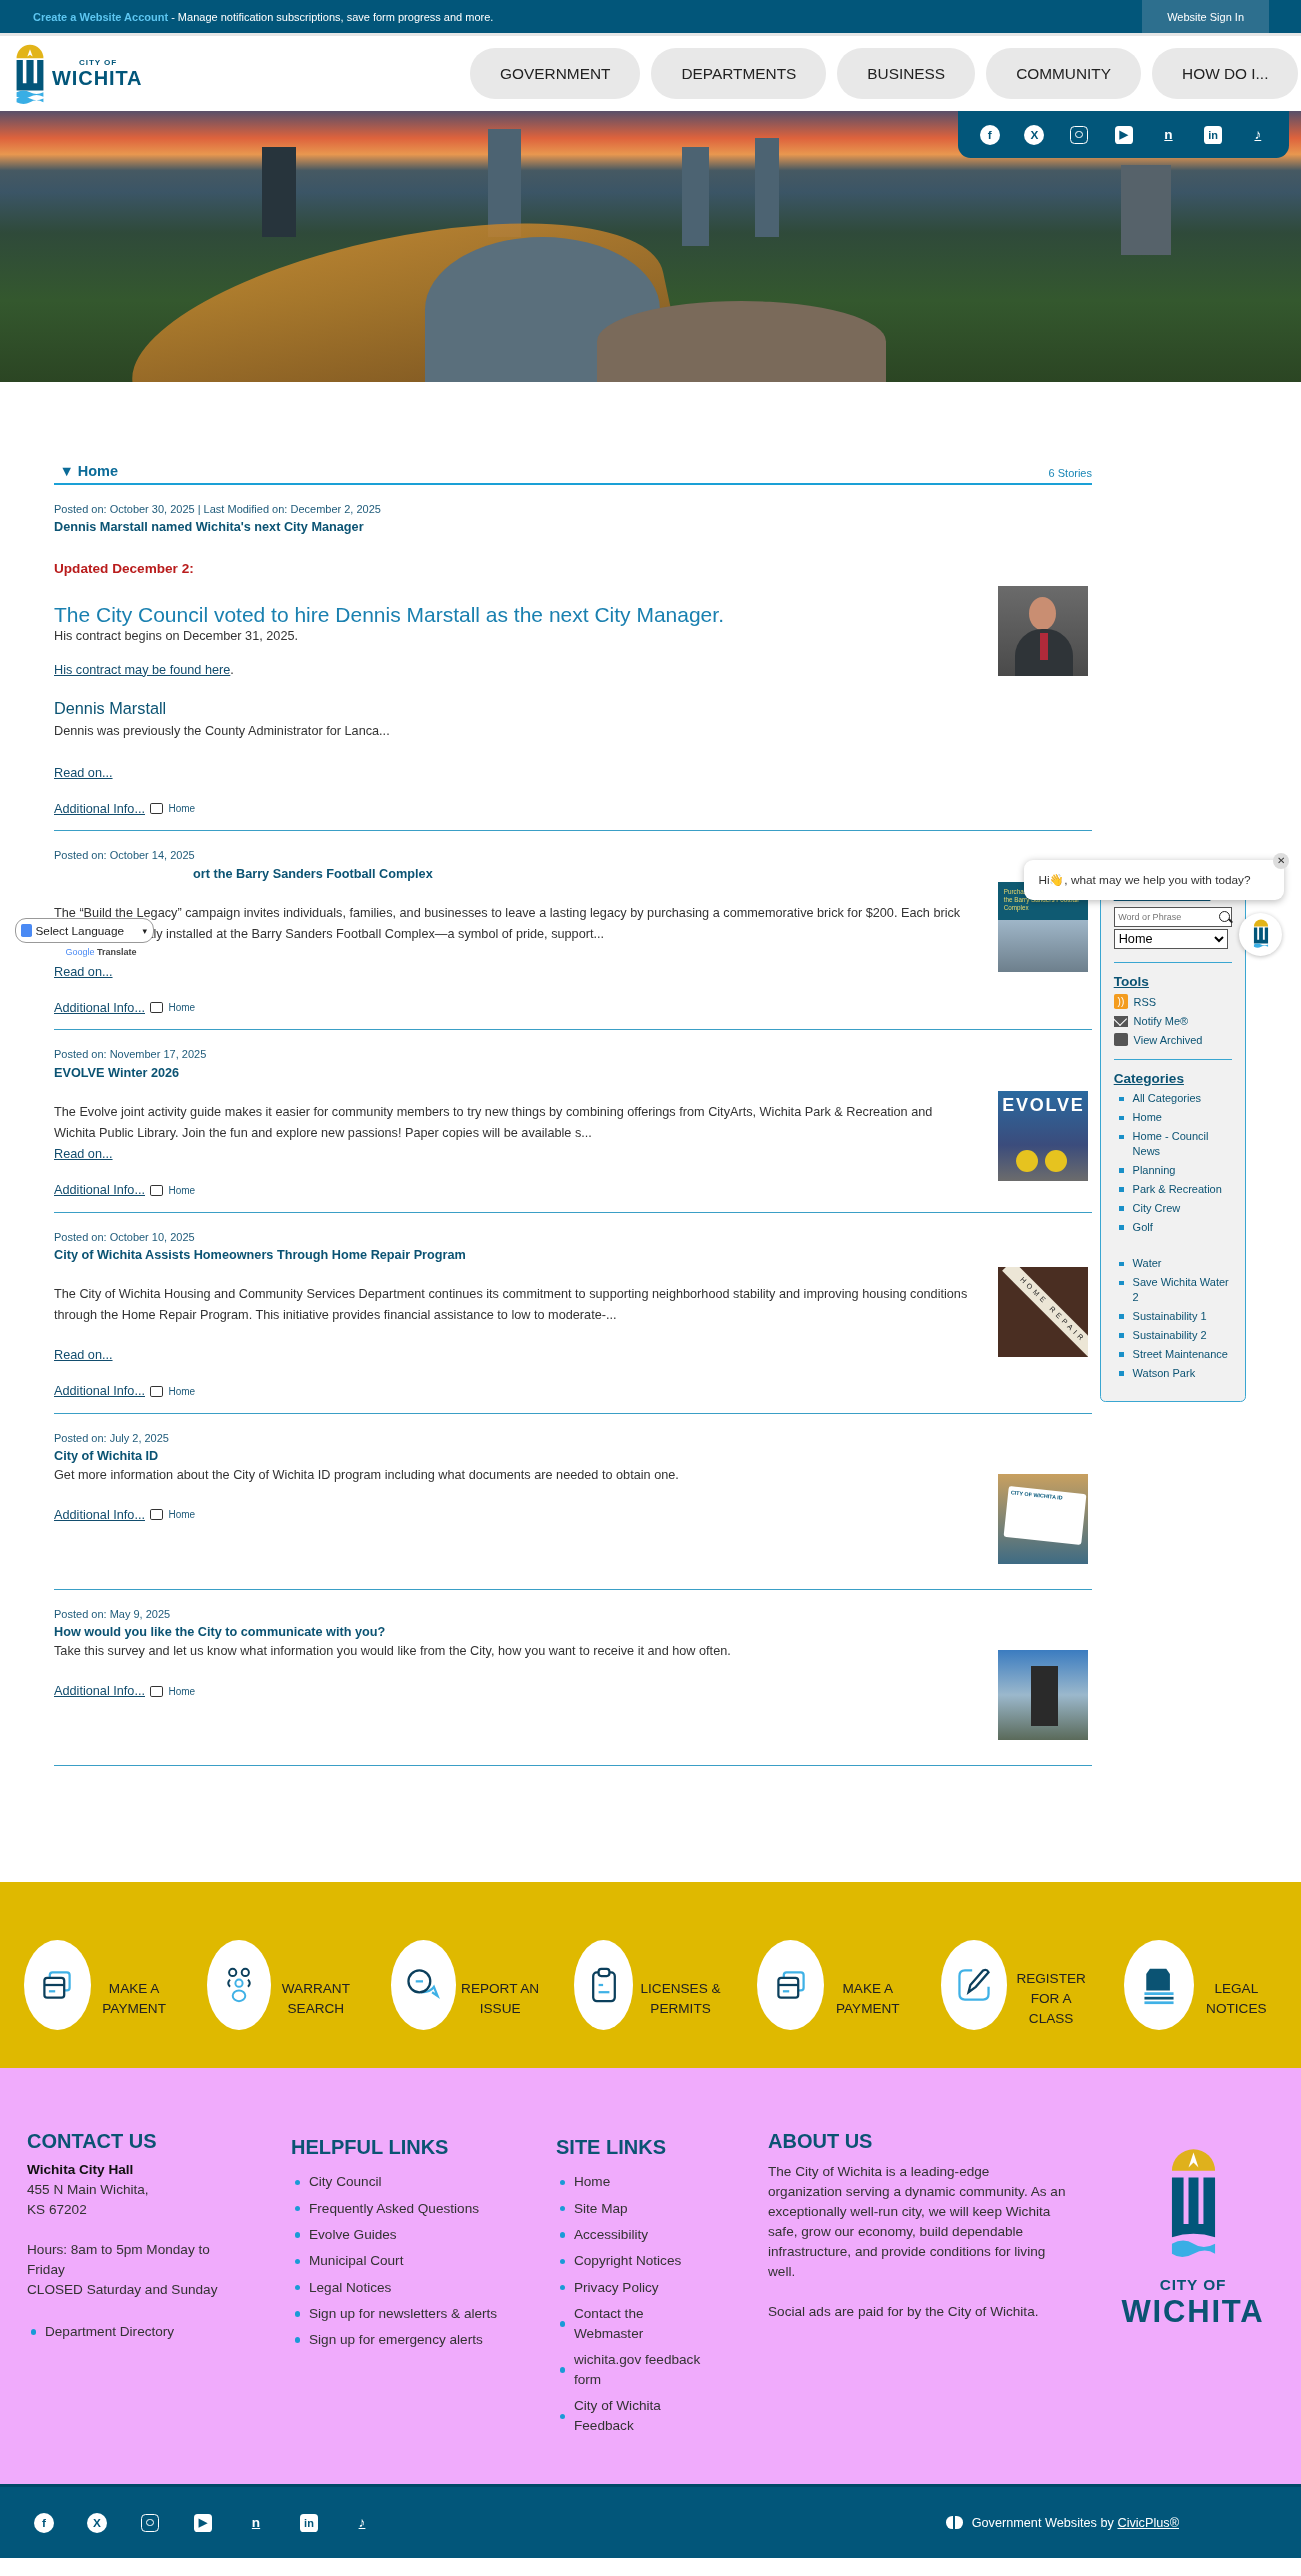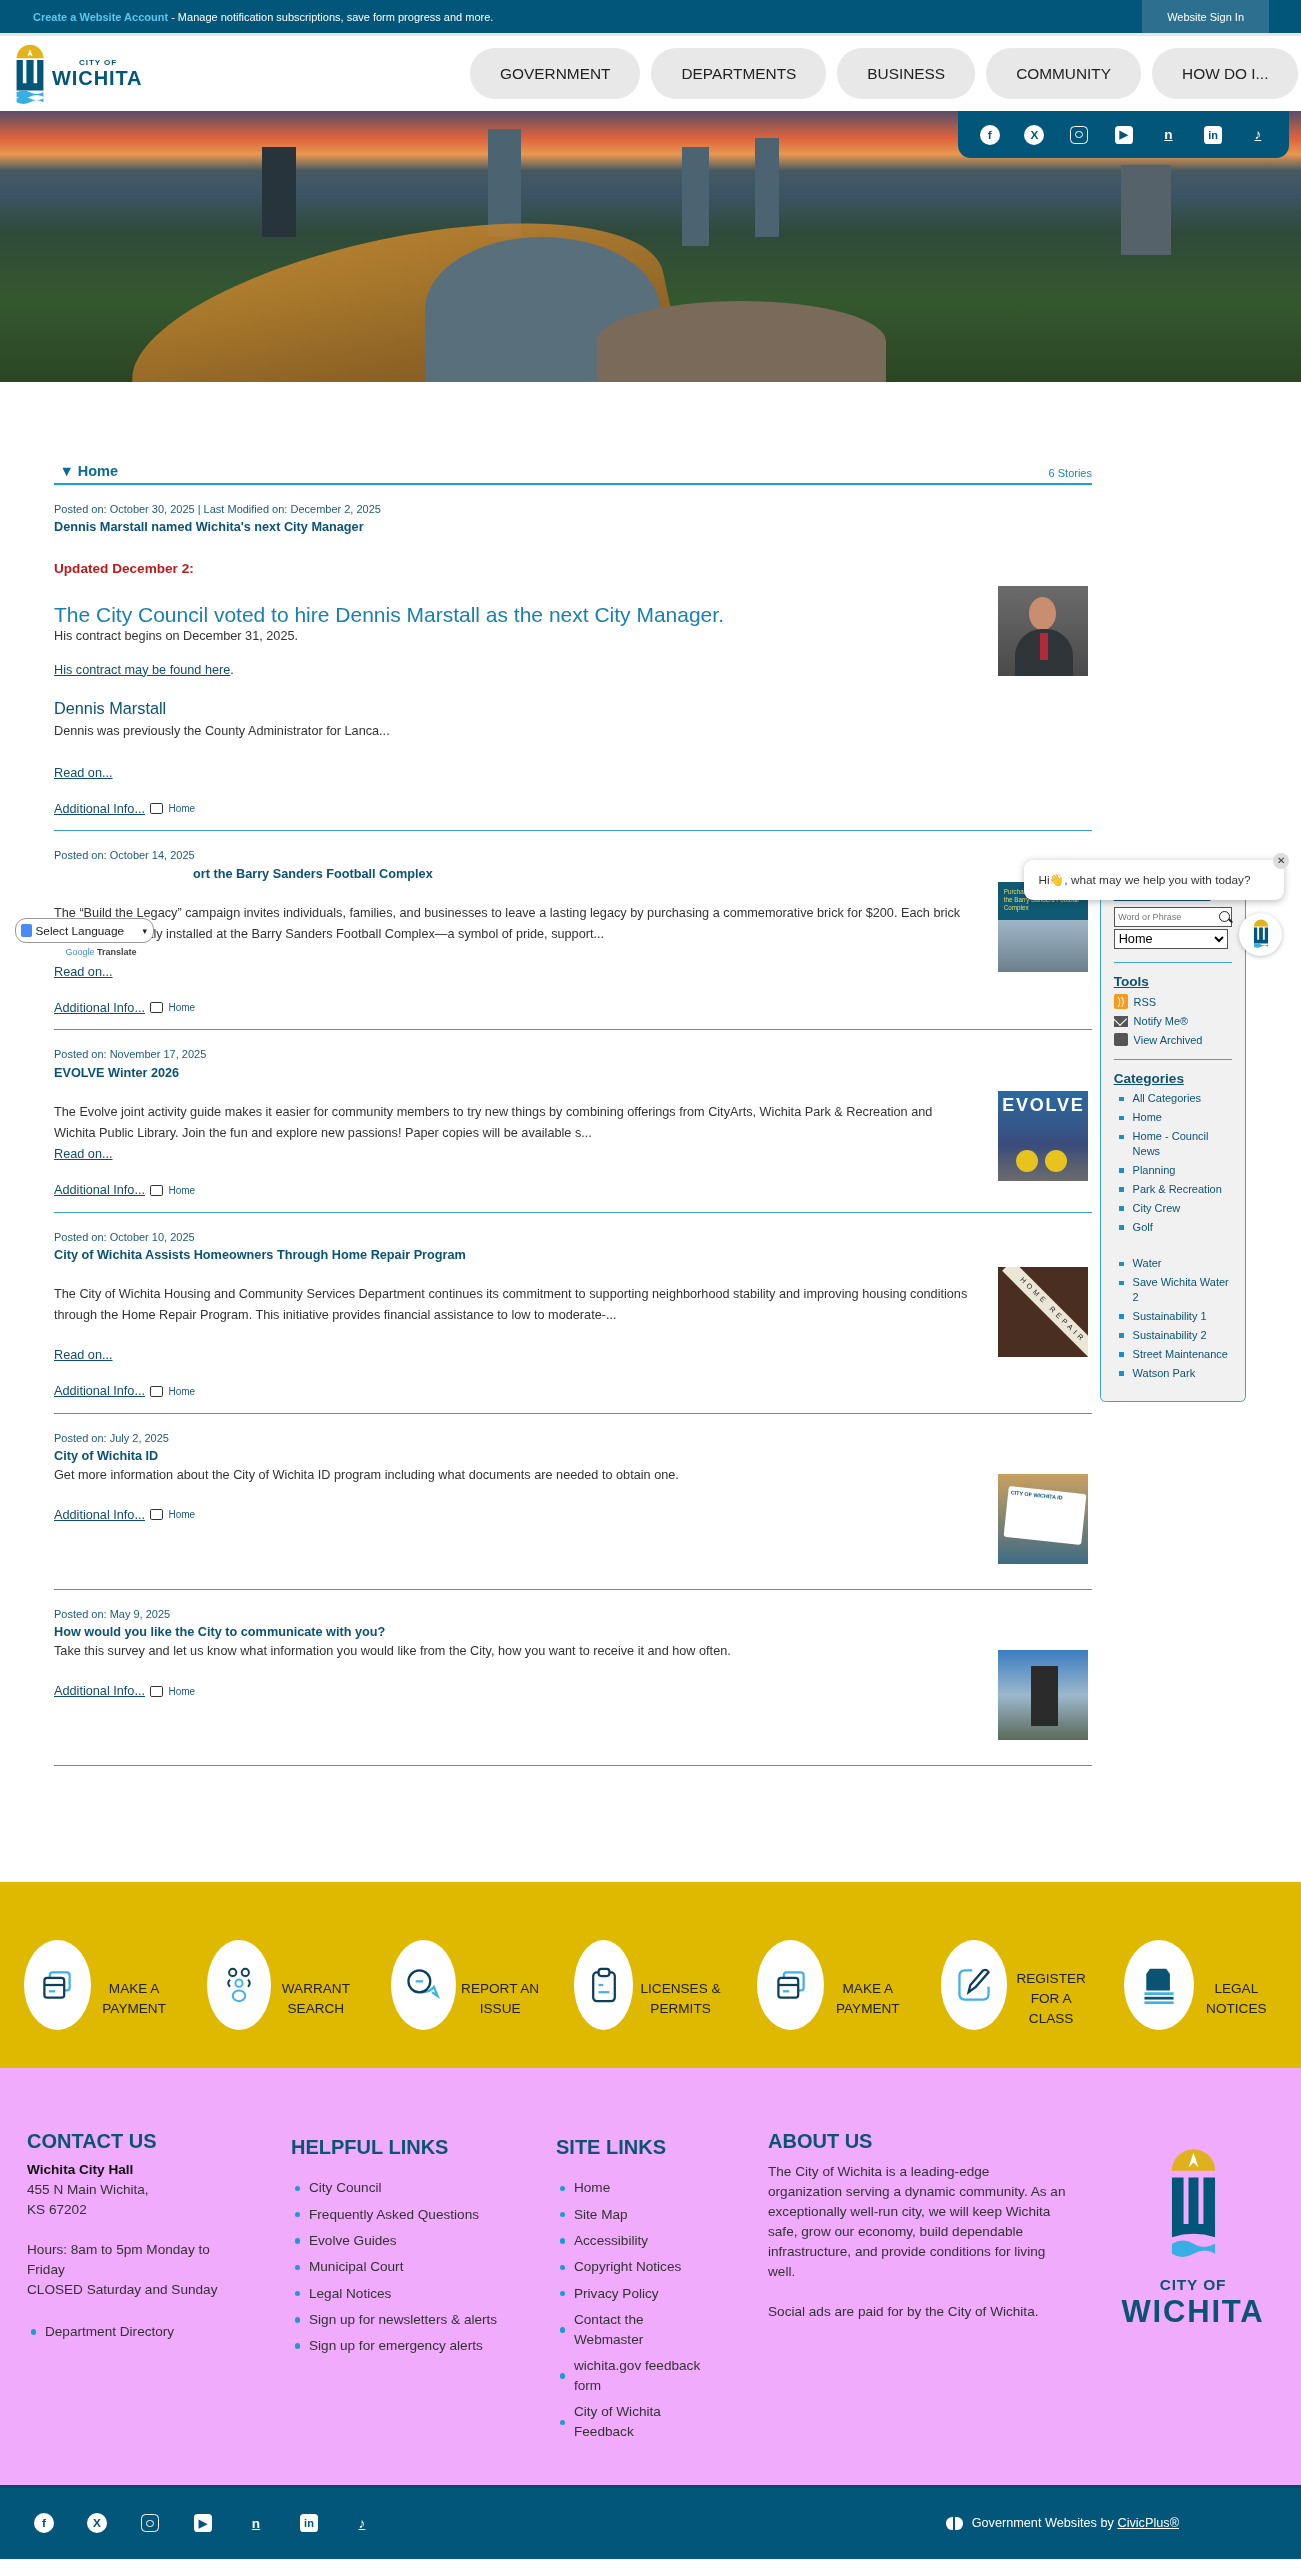--- a/index.html
+++ b/index.html
@@ -98,21 +98,21 @@
   .ql .lbl { font-size: 13.6px; color: #222; margin-top: 27px; text-align: center; line-height: 20px; }
 
   
   .footer { background: #f0abfc; padding: 63px 27px 36px 27px; display: flex; min-height: 416px; }
   .footer h4 { font-size: 20px; color: #0b5373; font-weight: bold; }
   .fcol1 { width: 264px; font-size: 13.6px; color: #333; line-height: 20px; }
   .fcol1 .hall { font-weight: bold; color: #111; margin-top: 9px; }
   .fcol2 { width: 265px; }
   .fcol3 { width: 212px; }
   .fcol4 { width: 343px; font-size: 13.6px; color: #333; line-height: 20px; }
-  .flist { list-style: none; margin-top: 19px; }
+  .flist { list-style: none; margin-top: 13px; }
   .flist li { display: flex; align-items: center; gap: 9px; font-size: 13.6px; color: #333; line-height: 20px; margin-bottom: 6.3px; }
   .flist li:before { content: ""; width: 5.4px; height: 5.4px; border-radius: 50%; background: #1a9ad6; flex-shrink: 0; margin-left: 3.6px; }
   .flist li a { color: #333; text-decoration: none; }
   .flogo { flex: 1; display: flex; flex-direction: column; align-items: center; padding-top: 5.4px; }
   .flogo .cityof { font-size: 15.4px; font-weight: bold; color: #0b5373; letter-spacing: 0.9px; margin-top: 3.6px; }
   .flogo .wichita { font-size: 31px; font-weight: bold; color: #0b5373; letter-spacing: 1.8px; }
 
   .footer-bottom { background: #02567a; height: 74px; border-top: 3.6px solid #014867; display: flex; align-items: center; justify-content: space-between; padding: 0 33px; }
   .footer-bottom .socials { display: flex; gap: 31px; align-items: center; }
   .footer-bottom .credit { font-size: 12.7px; color: #fff; display: flex; align-items: center; gap: 9px; margin-right: 90px; }

